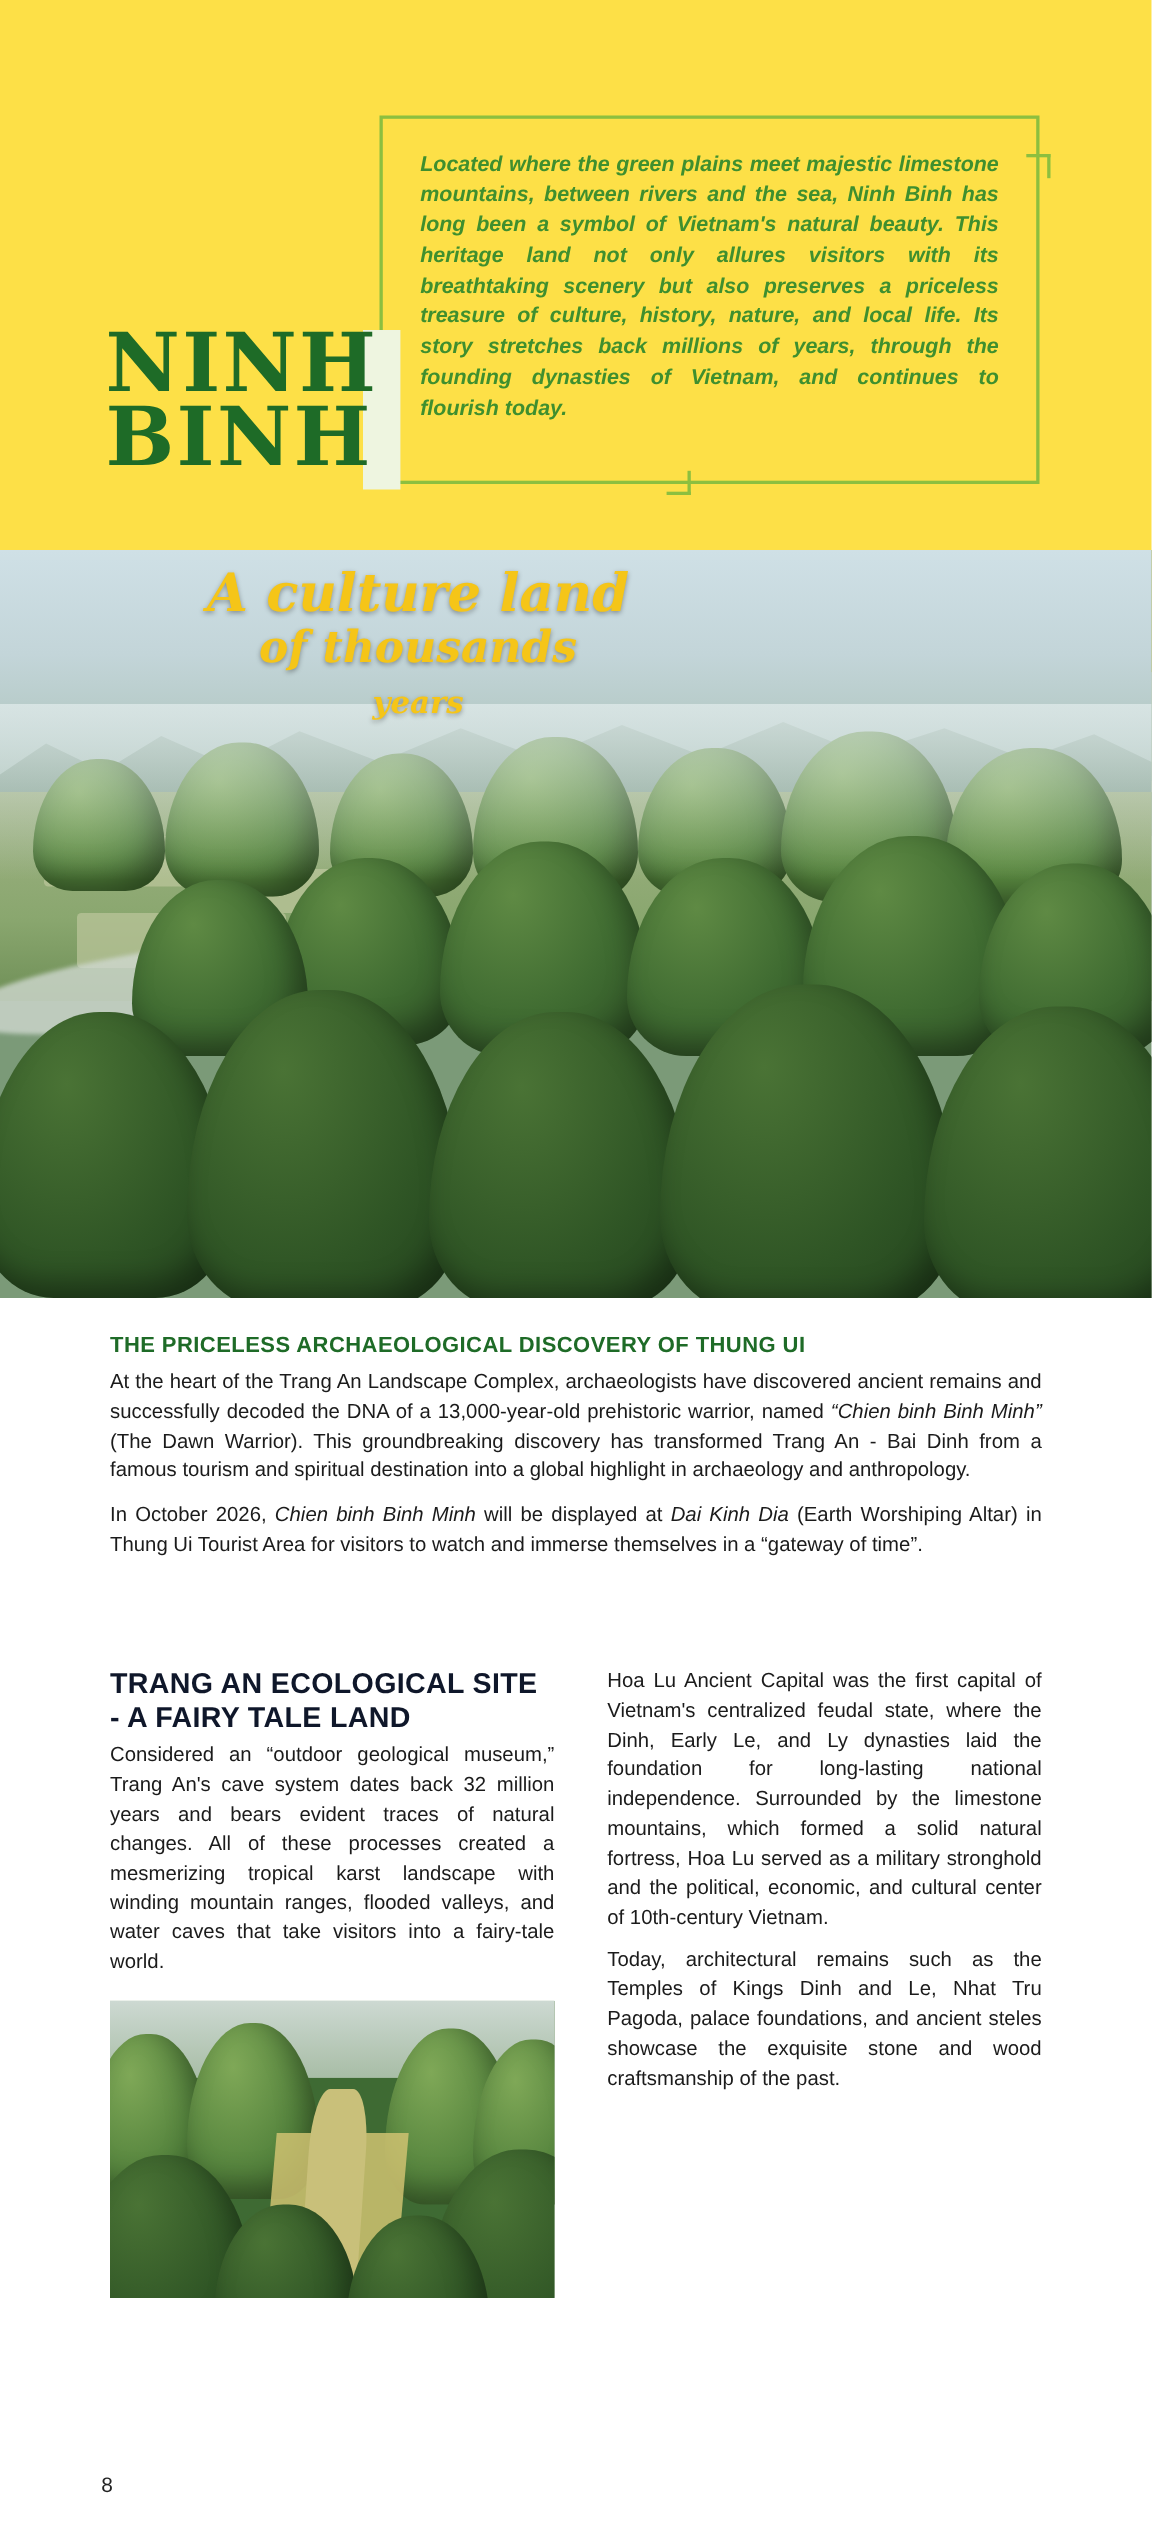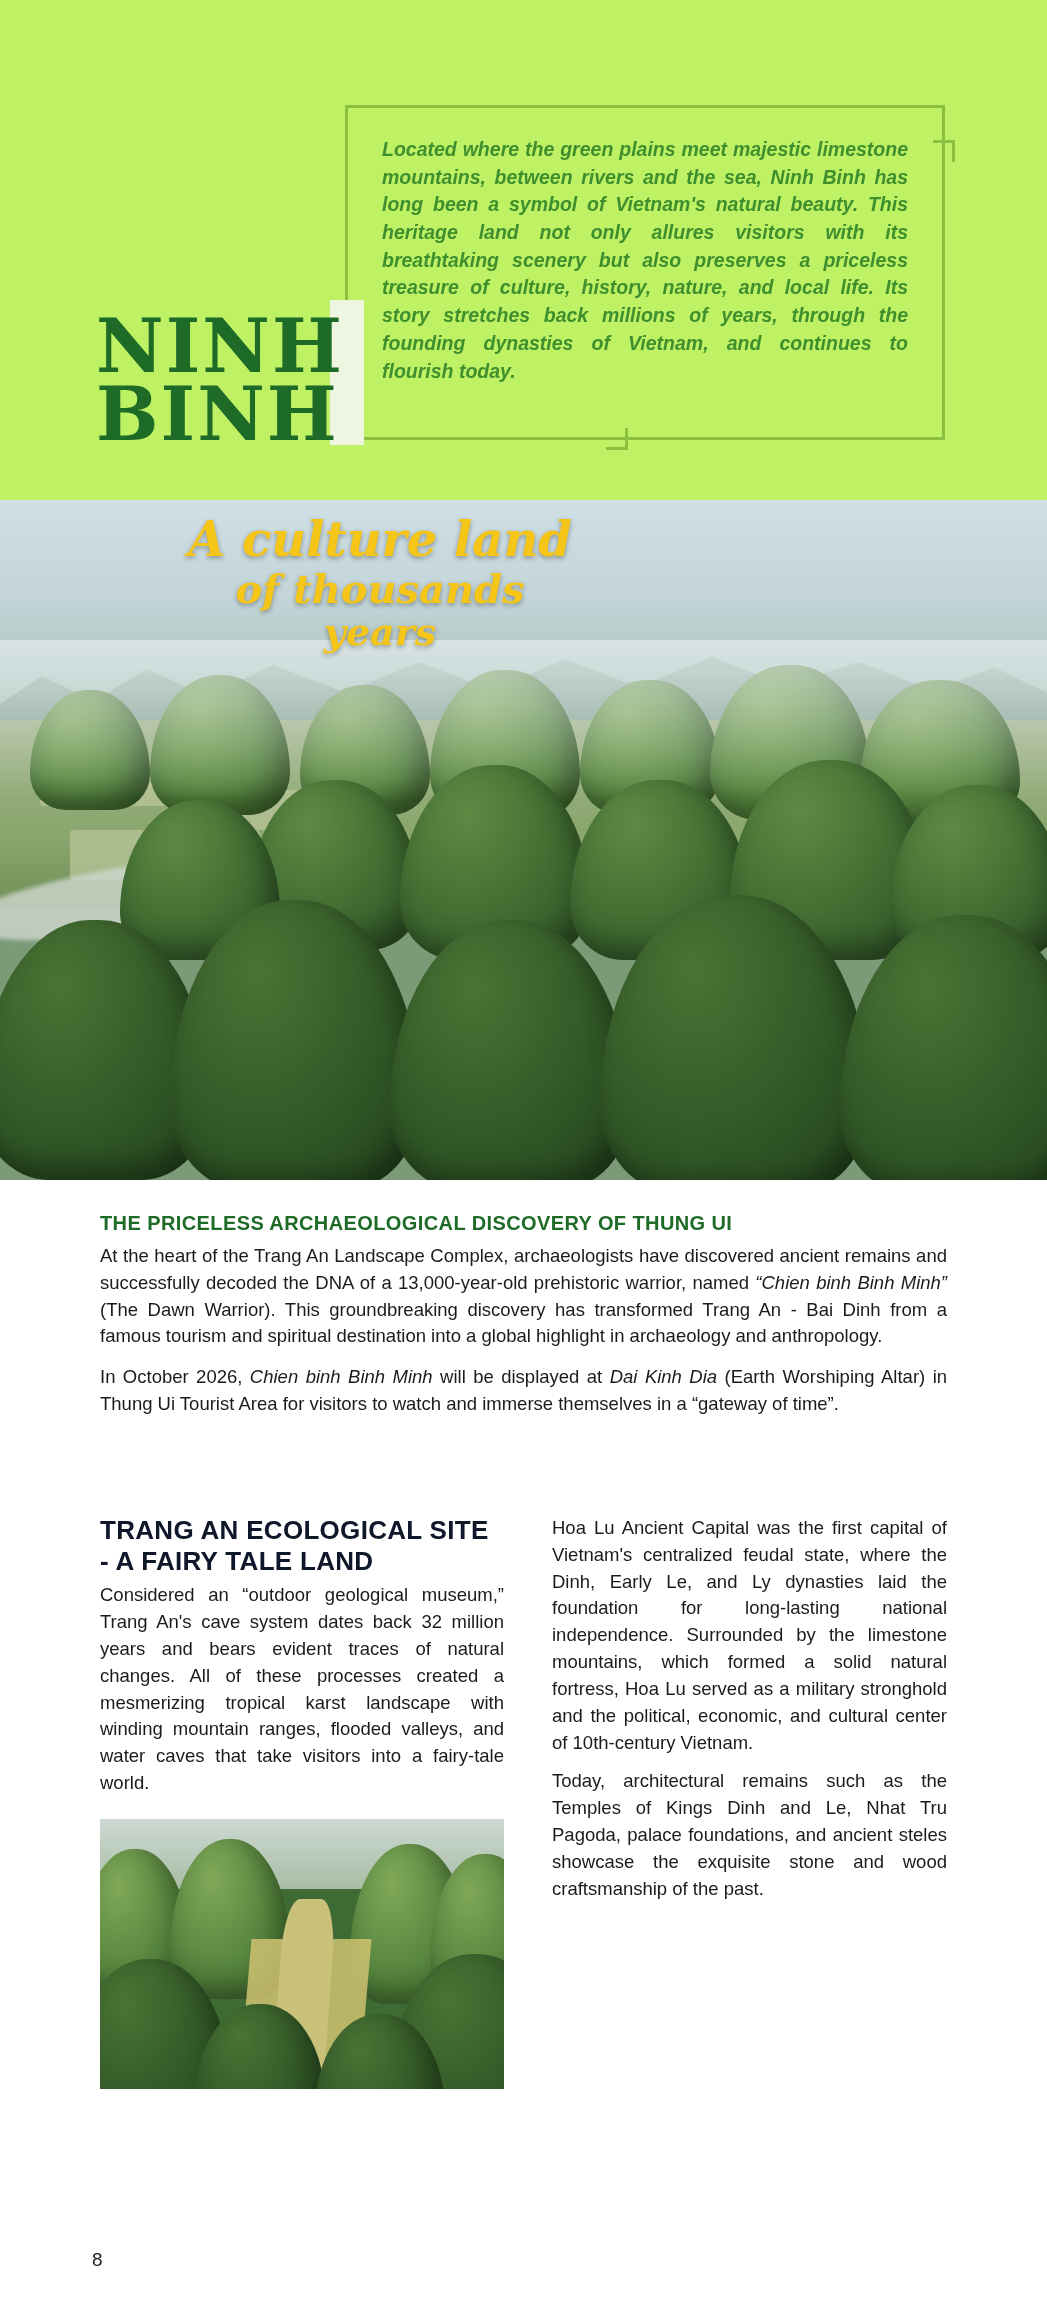--- a/index.html
+++ b/index.html
@@ -11,28 +11,28 @@
     font-family: "Liberation Sans", sans-serif;
     overflow: hidden;
     position: relative;
   }
 
   
   .top-band {
     position: relative;
     width: 1047px;
     height: 611px;
-    background: #bef264;
+    background: #fde047;
     overflow: hidden;
   }
 
   .title-block {
     position: absolute;
     left: 96px;
-    top: 312px;
+    top: 296px;
     width: 300px;
   }
   .title-line {
     font-family: "DejaVu Serif", serif;
     font-weight: bold;
     font-size: 74px;
     line-height: 0.92;
     letter-spacing: 2px;
     color: #1e6b27;
     margin: 0;
@@ -142,21 +142,21 @@
     font-family: "DejaVu Serif", serif;
     font-style: italic;
     font-weight: bold;
     color: #f5c518;
     text-shadow: 0 2px 5px rgba(0,0,0,.35);
     line-height: 1.0;
     display: block;
   }
   .script-line.l1 { font-size: 48px; }
   .script-line.l2 { font-size: 40px; margin-top: 6px; }
-  .script-line.l3 { font-size: 38px; margin-top: 4px; }
+  .script-line.l3 { font-size: 28px; margin-top: 16px; }
 
   
   .body-wrap {
     position: absolute;
     left: 0;
     top: 1180px;
     width: 1047px;
     padding: 32px 100px 0 100px;
   }
   h2.section-head {

